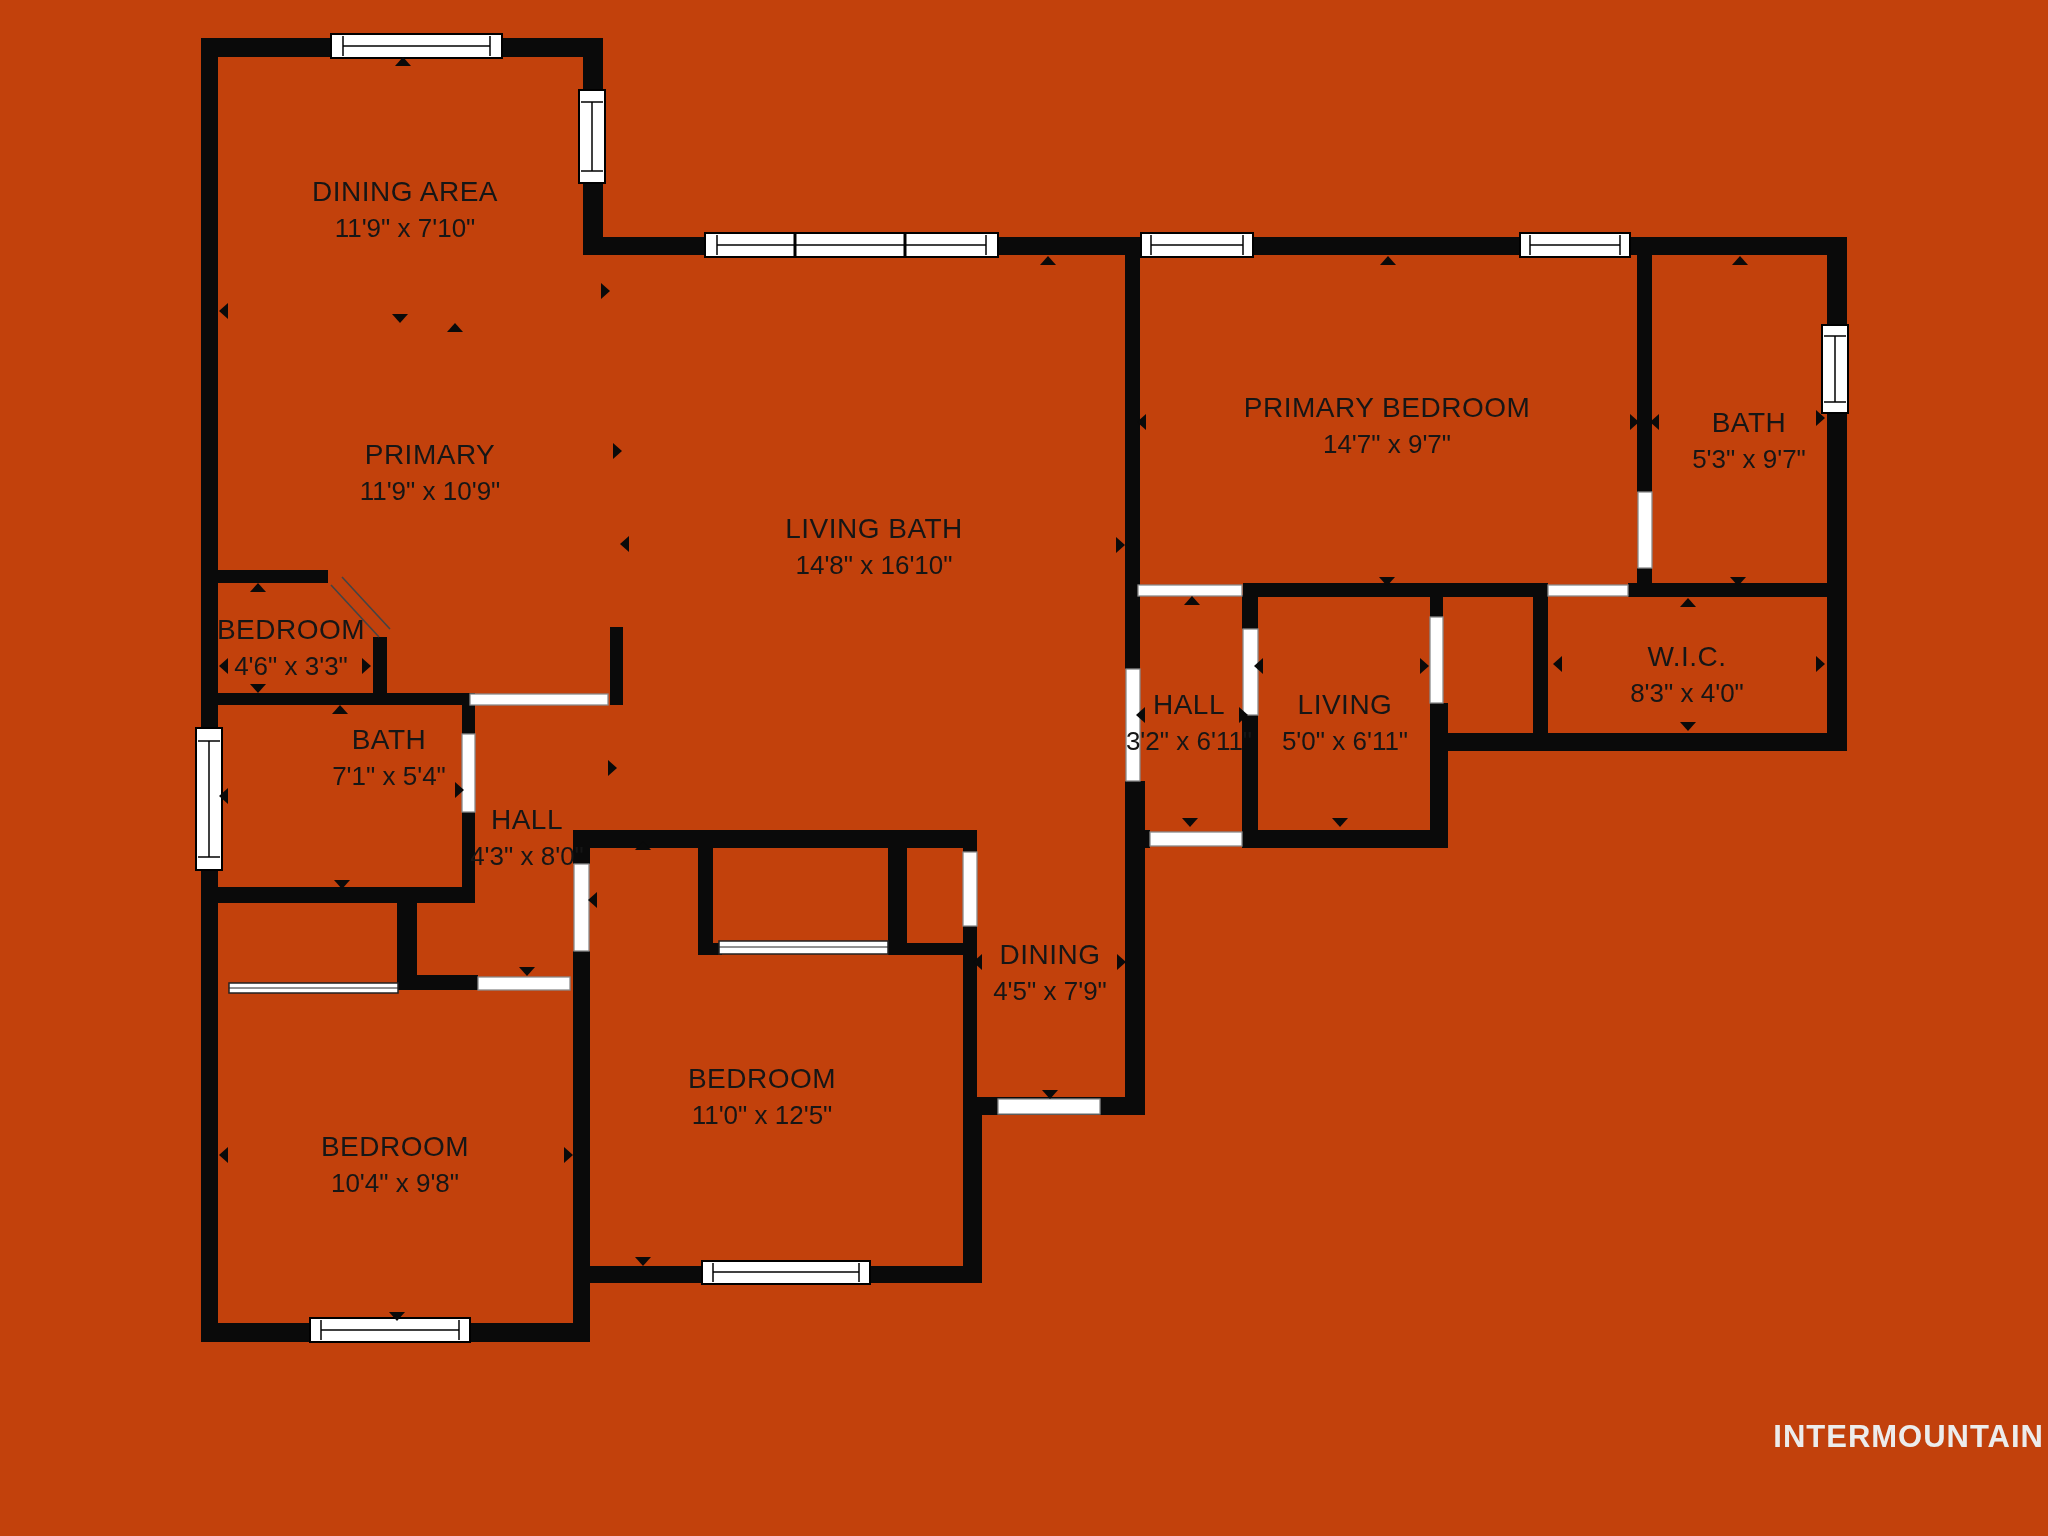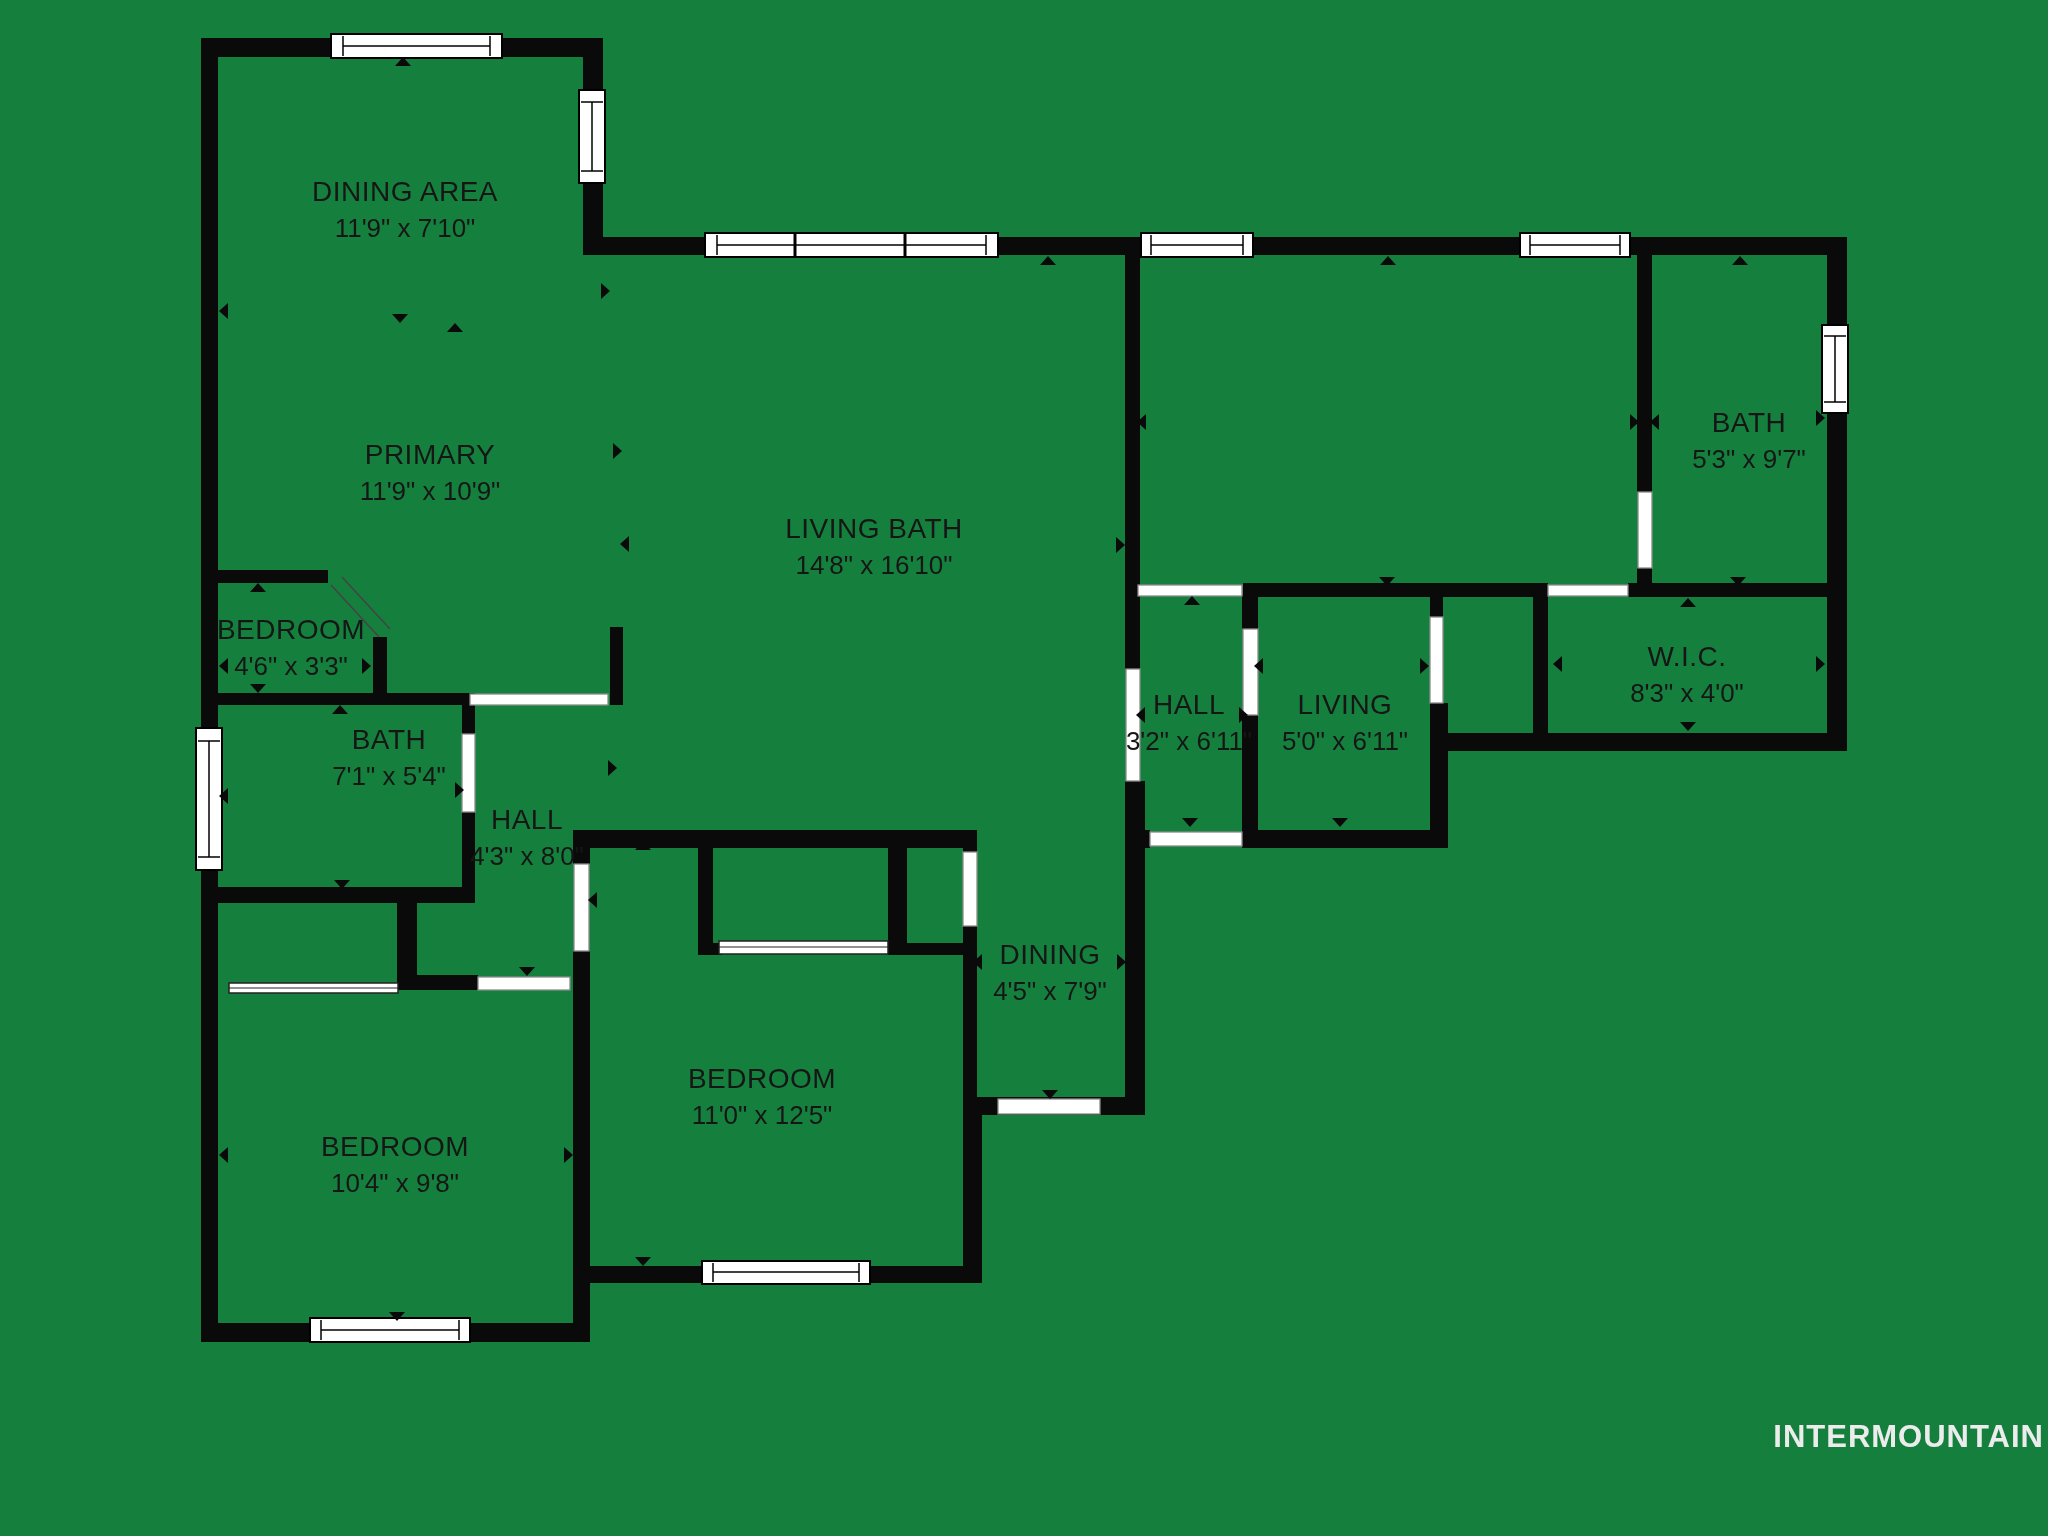--- a/index.html
+++ b/index.html
@@ -1,17 +1,17 @@
 <!DOCTYPE html>
 <html><head>
 <meta charset="utf-8">
 <style>
   html,body{margin:0;padding:0;background:#ffffff;}
   .canvas{
-    position:relative;width:2048px;height:1536px;background:#15803d;
+    position:relative;width:2048px;height:1536px;background:#c2410c;
     overflow:hidden;font-family:"Liberation Sans",sans-serif;
   }
   .plan-svg{position:absolute;left:0;top:0;}
   .wall{fill:#0a0a0a;}
   .win{fill:#ffffff;stroke:#000000;stroke-width:2;}
   .winline{stroke:#000000;stroke-width:1.5;}
   .mull{stroke:#000000;stroke-width:3;}
   .open{fill:#ffffff;stroke:#8a8a8a;stroke-width:1.3;}
   .slider{fill:#ffffff;stroke:#222222;stroke-width:1.5;}
   .slidemid{stroke:#222222;stroke-width:1;}
@@ -255,20 +255,24 @@
     <div class="rdims">7'1" x 5'4"</div>
   </div>
   <div class="room-label" style="left:527px;top:806px">
     <div class="rname">HALL</div>
     <div class="rdims">4'3" x 8'0"</div>
   </div>
   <div class="room-label" style="left:874px;top:515px">
     <div class="rname">LIVING BATH</div>
     <div class="rdims">14'8" x 16'10"</div>
   </div>
+  <div class="room-label" style="left:1387px;top:394px">
+    <div class="rname">PRIMARY BEDROOM</div>
+    <div class="rdims">14'7" x 9'7"</div>
+  </div>
   <div class="room-label" style="left:1749px;top:409px">
     <div class="rname">BATH</div>
     <div class="rdims">5'3" x 9'7"</div>
   </div>
   <div class="room-label" style="left:1189px;top:691px">
     <div class="rname">HALL</div>
     <div class="rdims">3'2" x 6'11"</div>
   </div>
   <div class="room-label" style="left:1345px;top:691px">
     <div class="rname">LIVING</div>

